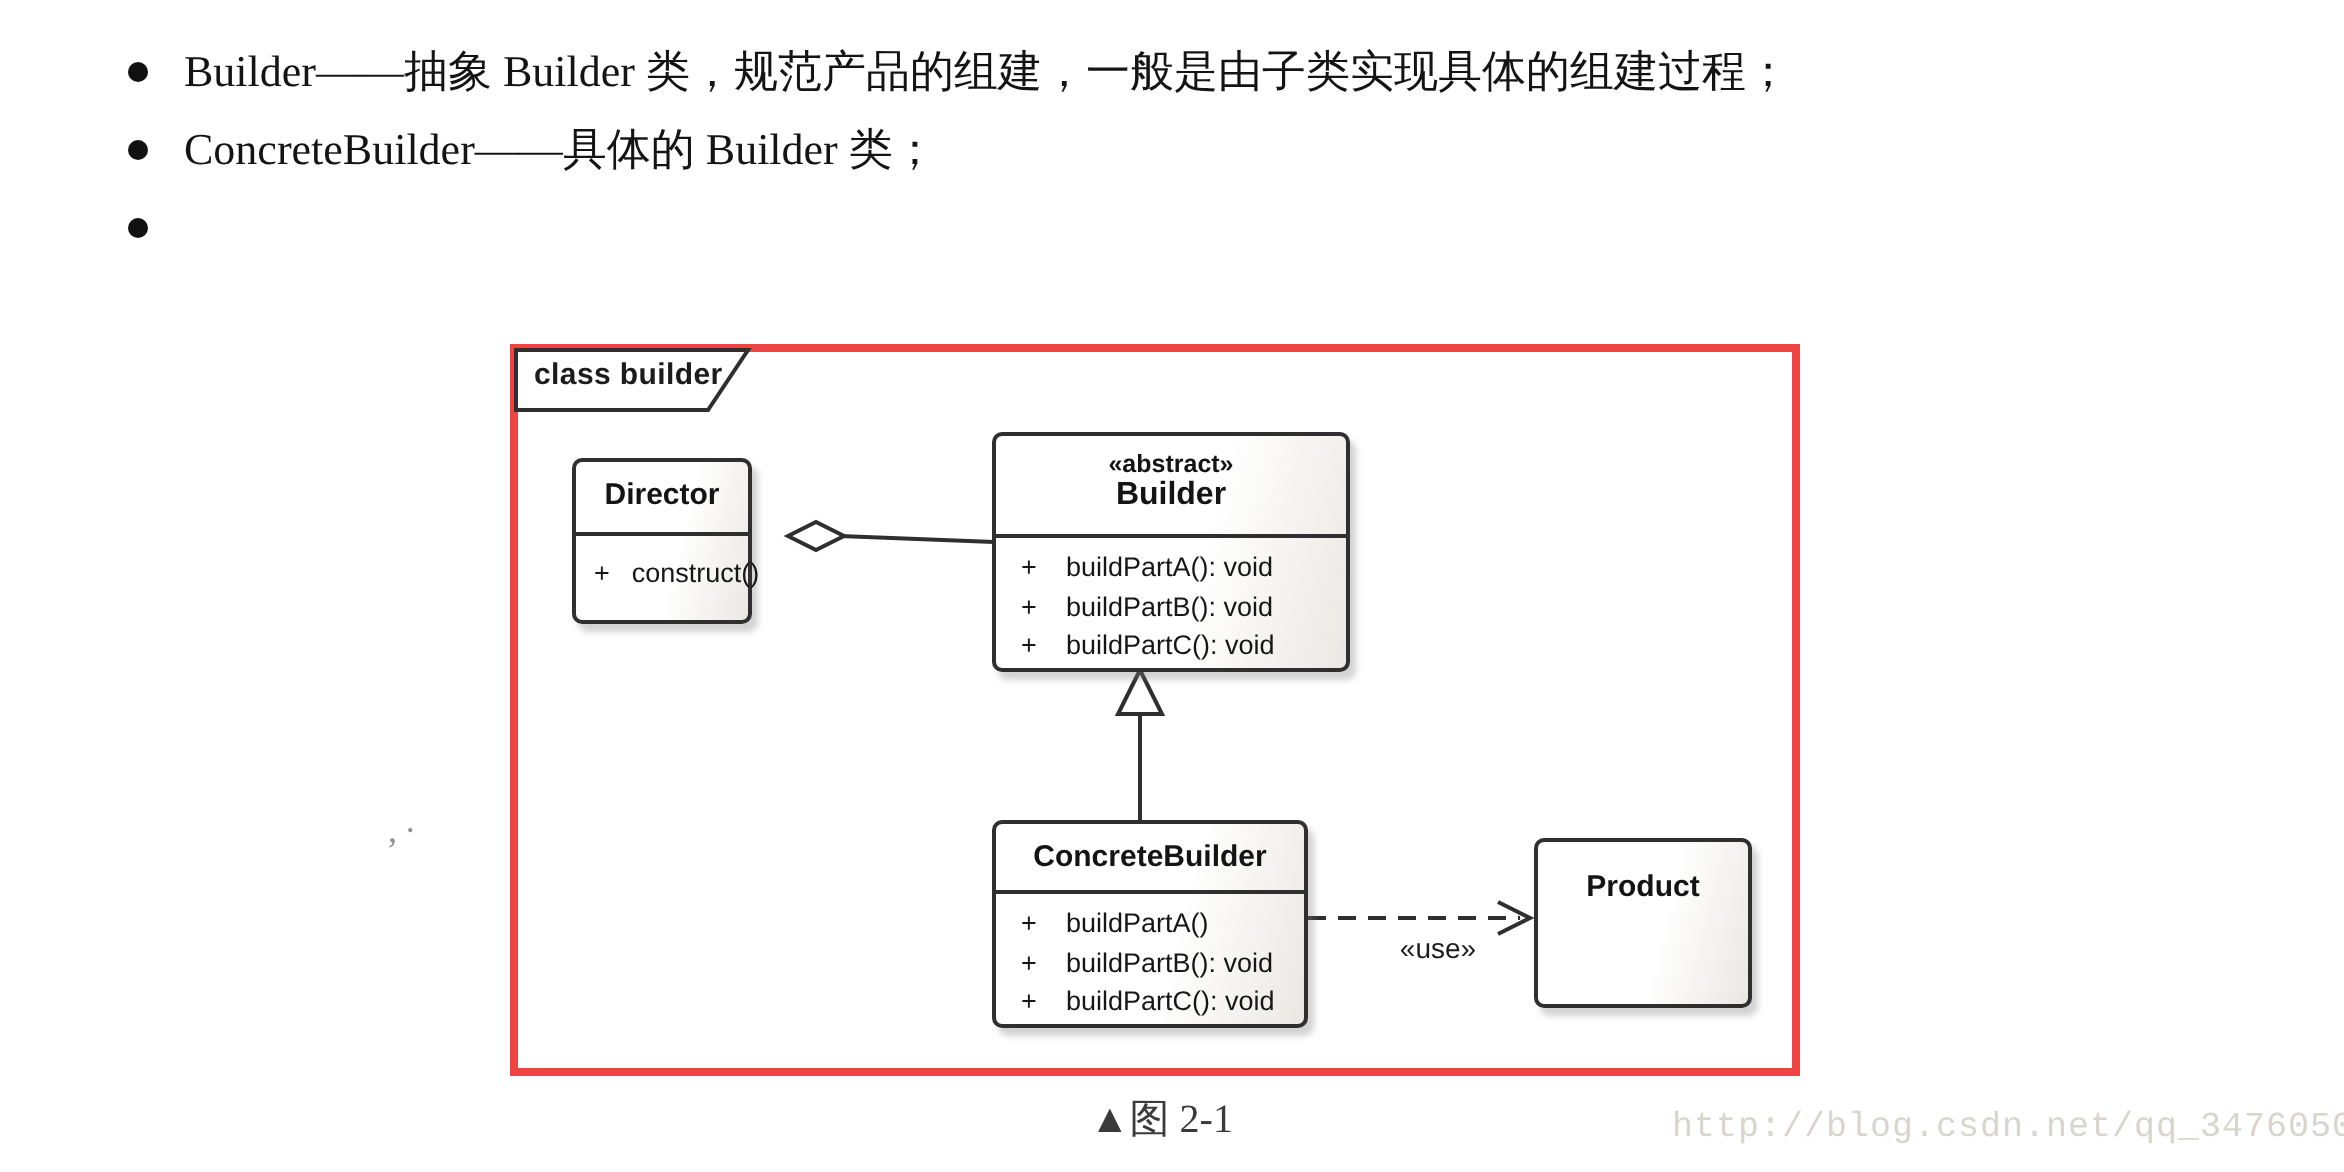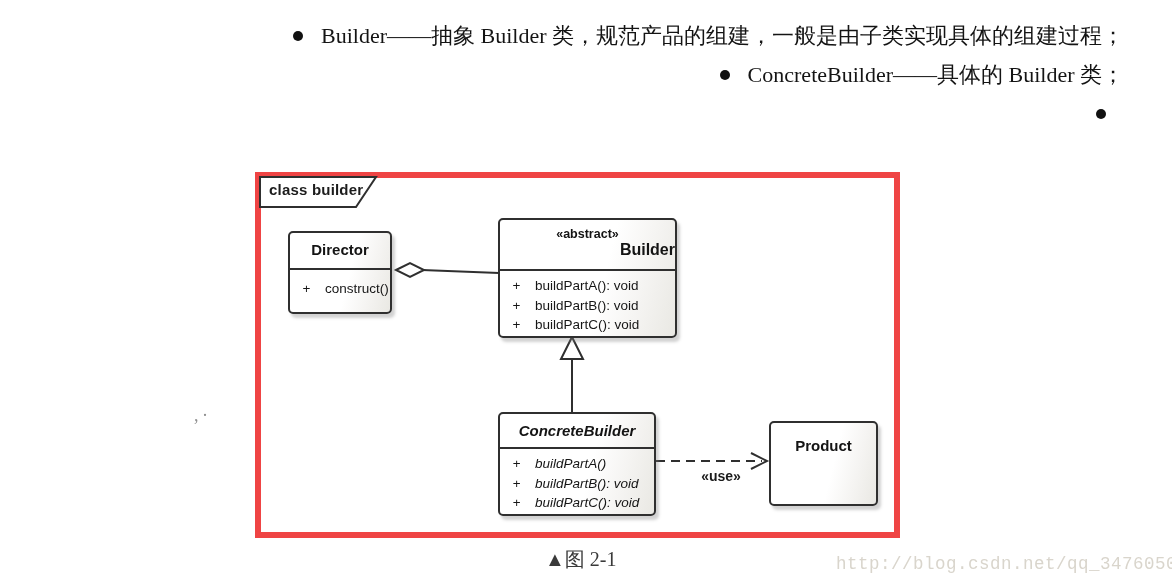--- a/index.html
+++ b/index.html
@@ -6,72 +6,72 @@
   html, body { width: 1172px; height: 586px; background: #ffffff; overflow: hidden; }
   body { position: relative; font-family: "Liberation Sans", sans-serif; }
 
   
   .bullets {
     position: absolute; left: 64px; top: 16px; width: 1060px;
     list-style: none;
     font-family: "Liberation Serif", "DejaVu Serif", serif;
     font-size: 22px; color: #141414;
   }
-  .bullets li { display: flex; align-items: flex-start; height: 39px; line-height: 39px; justify-content: flex-end; }
+  .bullets li { display: flex; align-items: flex-start; height: 39px; line-height: 39px; }
   .bullets .dot {
     flex: 0 0 10px; width: 10px; height: 10px; border-radius: 50%;
     background: #111; margin: 15px 18px 0 0;
   }
 
   
   .frame {
     position: absolute; left: 255px; top: 172px; width: 645px; height: 366px;
-    border: 6px solid #ef4444; background: #fff;
+    border: 4px solid #ef4444; background: #fff;
   }
   .frame svg.connectors { position: absolute; left: -2px; top: -2px; z-index: 1; }
   .frame-label {
     position: absolute; left: 8px; top: 3px; z-index: 3;
     font-size: 15px; font-weight: bold; color: #1c1c1c; letter-spacing: 0.2px;
   }
 
   
   .uml-class {
     position: absolute; z-index: 2;
     border: 2px solid #2f2f2f; border-radius: 5px;
     background: linear-gradient(104deg, #ffffff 58%, #f5f4f2 78%, #e9e8e3 100%);
     box-shadow: 3px 4px 3px rgba(125,125,125,0.35);
   }
   .uml-head {
     border-bottom: 2px solid #2f2f2f; text-align: center;
     color: #141414; font-weight: bold;
   }
   .uml-head .stereotype { display: block; font-size: 12.5px; padding-top: 7px; }
-  .uml-head .cls-name { display: block; font-size: 16px; text-align: right; }
+  .uml-head .cls-name { display: block; font-size: 16px; }
   .uml-head.single { font-size: 15px; }
   .uml-body { padding-top: 5px; }
   .uml-row { display: flex; height: 19.5px; line-height: 19.5px; font-size: 13.5px; color: #161616; }
   .uml-row .vis { width: 15px; margin-left: 9px; text-align: center; }
   .uml-row .sig { margin-left: 11px; white-space: nowrap; }
 
-  #box-director { left: 27px; top: 53px; width: 104px; height: 83px; }
+  #box-director { left: 27px; top: 53px; width: 90px; height: 83px; }
   #box-director .uml-head { height: 37px; line-height: 34px; }
   #box-director .uml-body { padding-top: 9px; }
 
   #box-builder { left: 237px; top: 40px; width: 179px; height: 120px; }
   #box-builder .uml-head { height: 51px; }
 
-  #box-concrete { left: 237px; top: 234px; width: 158px; height: 104px; font-style: italic; }
+  #box-concrete { left: 237px; top: 234px; width: 158px; height: 104px; }
   #box-concrete .uml-head { height: 35px; line-height: 33px; }
 
   #box-product { left: 508px; top: 243px; width: 109px; height: 85px; }
   #box-product .uml-head { border-bottom: none; height: 40px; line-height: 46px; }
 
   .use-label {
     position: absolute; left: 418px; top: 290px; width: 84px; z-index: 2;
-    text-align: center; font-size: 14px; font-weight: bold; color: #1b1b1b;
+    text-align: center; font-size: 14px; font-weight: normal; color: #1b1b1b;
   }
 
   
   .caption {
     position: absolute; left: 545px; top: 546px;
     font-family: "Liberation Serif", "DejaVu Serif", serif;
     font-size: 20px; color: #3a3a3a;
   }
   .watermark {
     position: absolute; left: 836px; top: 554px;

